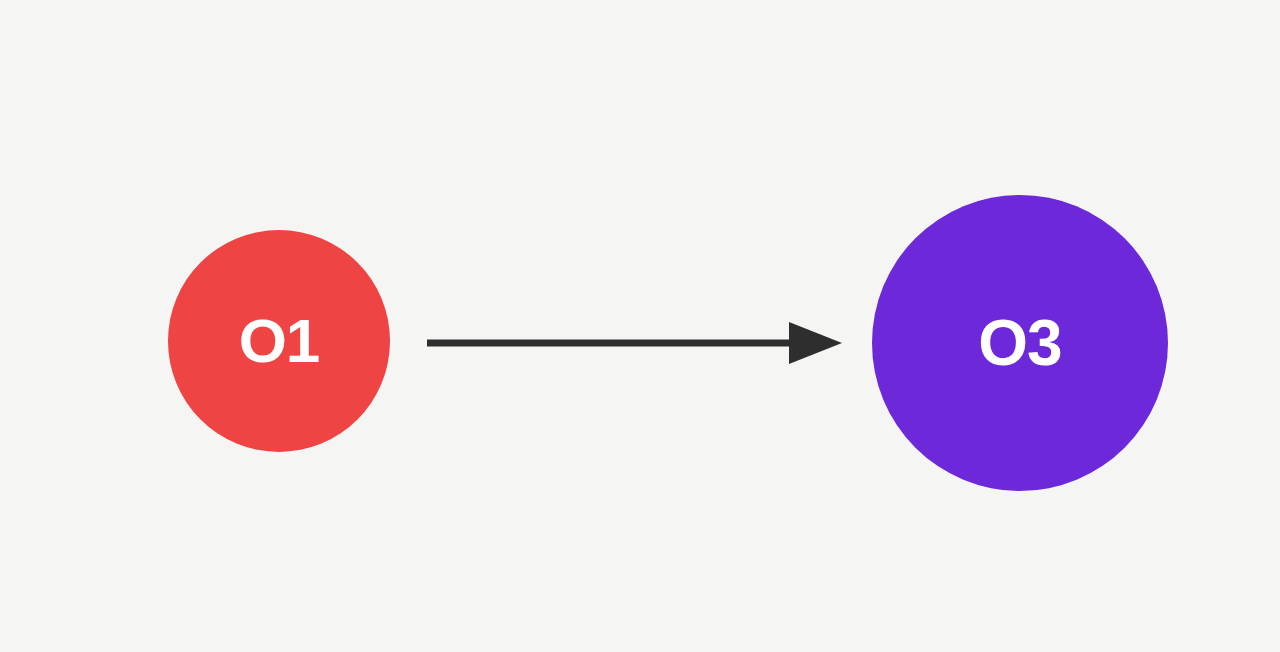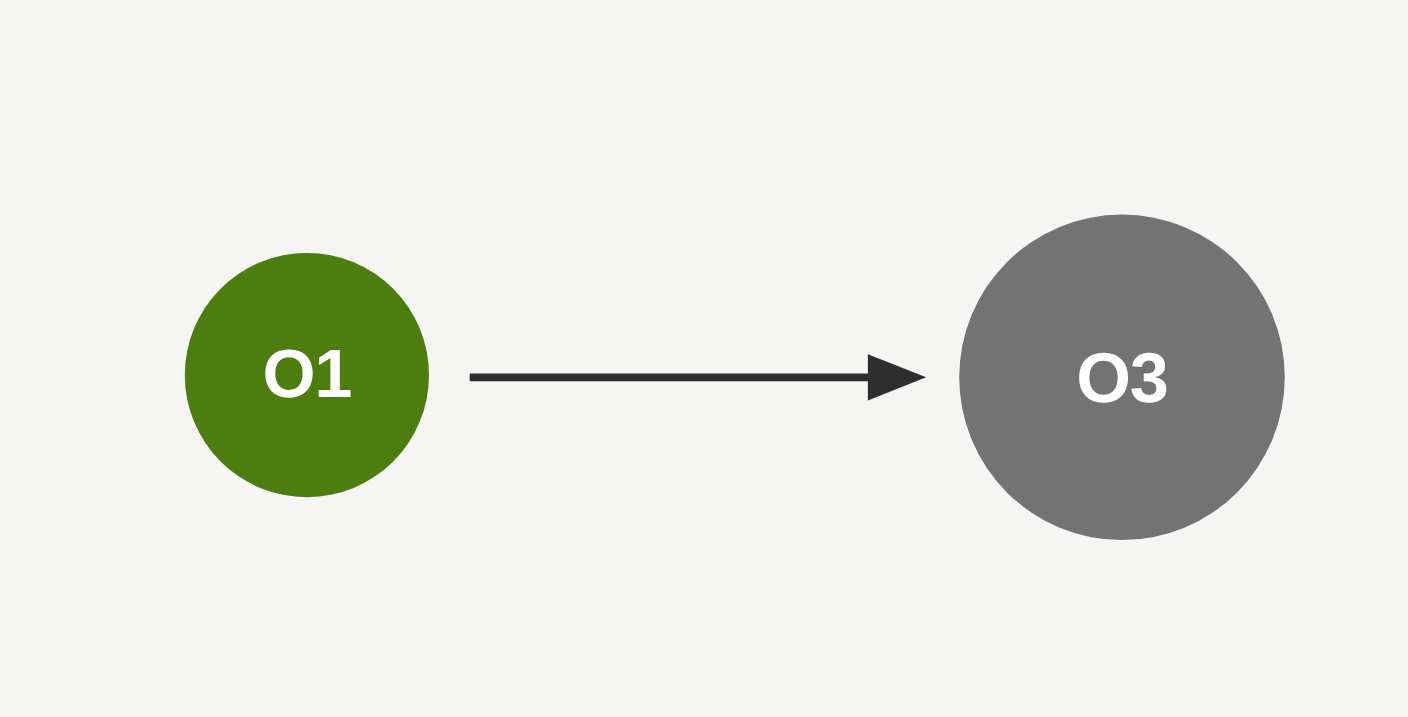--- a/index.html
+++ b/index.html
@@ -61,27 +61,27 @@
     line-height: 1;
     letter-spacing: 0px;
     user-select: none;
   }
 </style>
 </head>
 <body>
 
 <div class="canvas" style="background-color: rgb(245, 245, 244);">
 
-  <div class="node node-o1" style="background-color: #4d7c0f;">
+  <div class="node node-o1" style="background-color: #ef4444;">
     <span class="node-label" style="color: rgb(255, 255, 255);">O1</span>
   </div>
 
 
   <svg class="edge-arrow" width="430" height="56" viewBox="0 0 430 56">
     <line x1="7" y1="28" x2="385" y2="28" stroke-width="7" style="stroke: rgb(46, 46, 46);"></line>
     <polygon points="369,7 369,49 422,28" style="fill: rgb(46, 46, 46);"></polygon>
   </svg>
 
-  <div class="node node-o3" style="background-color: #737373;">
+  <div class="node node-o3" style="background-color: #6d28d9;">
     <span class="node-label" style="color: rgb(255, 255, 255);">O3</span>
   </div>
 
 </div>
 
 </body></html>

